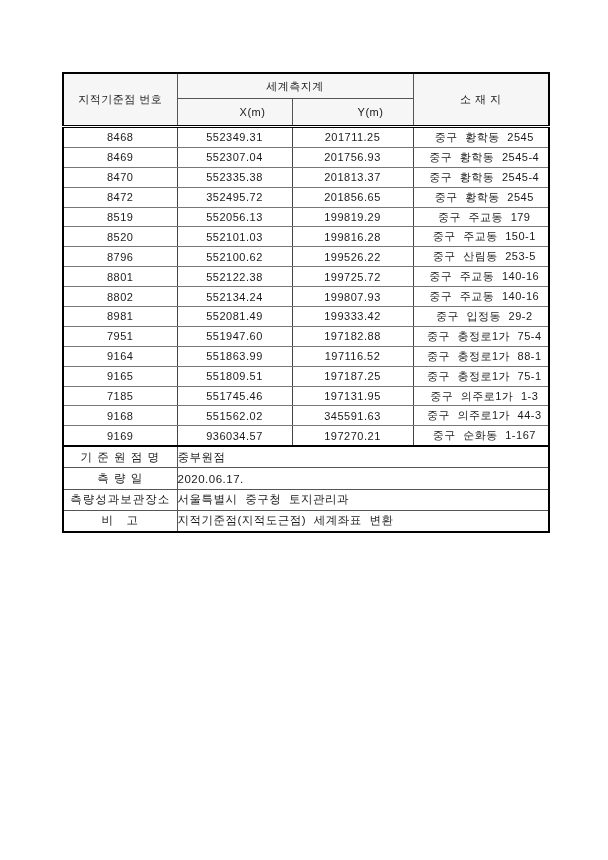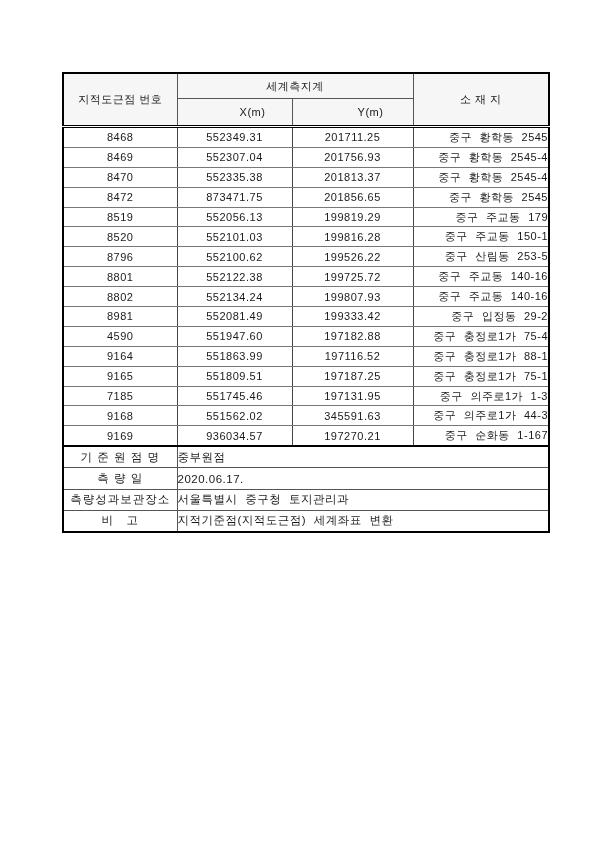--- a/index.html
+++ b/index.html
@@ -46,21 +46,21 @@
     letter-spacing: 1px;
     border: 1px solid #000000;
     margin-left: 20px;
   }
   thead tr.h1 th { height: 24px; }
   thead tr.h2 th { height: 26px; padding-left: 36px; }
   thead th.hdr-bottom { border-bottom: 3px double #000000; }
   
   tbody.data td { height: 18.9px; border-color: #777777; border-left-color:#444; border-right-color:#444; }
   tbody.data td.loc {
-    text-align: right;
+    text-align: center;
     padding-left: 7px;
     word-spacing: 4px;
   }
   
   tbody.info td {
     height: 20.2px;
     font-size: 11.5px;
     border-color: #555555;
   }
   tbody.info tr:first-child td { border-top: 2px solid #000000; }
@@ -90,21 +90,21 @@
 
   <table class="doc-table">
     <colgroup>
       <col style="width:114px">
       <col style="width:115px">
       <col style="width:121px">
       <col style="width:136px">
     </colgroup>
     <thead>
       <tr class="h1">
-        <th rowspan="2" class="hdr-bottom">지적도근점 번호</th>
+        <th rowspan="2" class="hdr-bottom">지적기준점 번호</th>
         <th colspan="2">세계측지계</th>
         <th rowspan="2" class="hdr-bottom">소 재 지</th>
       </tr>
       <tr class="h2">
         <th class="hdr-bottom">X(m)</th>
         <th class="hdr-bottom">Y(m)</th>
       </tr>
     </thead>
     <tbody class="data">
         <tr>
@@ -120,21 +120,21 @@
           <td class="loc">중구 황학동 2545-4</td>
         </tr>
         <tr>
           <td>8470</td>
           <td>552335.38</td>
           <td>201813.37</td>
           <td class="loc">중구 황학동 2545-4</td>
         </tr>
         <tr>
           <td>8472</td>
-          <td>873471.75</td>
+          <td>352495.72</td>
           <td>201856.65</td>
           <td class="loc">중구 황학동 2545</td>
         </tr>
         <tr>
           <td>8519</td>
           <td>552056.13</td>
           <td>199819.29</td>
           <td class="loc">중구 주교동 179</td>
         </tr>
         <tr>
@@ -161,21 +161,21 @@
           <td>199807.93</td>
           <td class="loc">중구 주교동 140-16</td>
         </tr>
         <tr>
           <td>8981</td>
           <td>552081.49</td>
           <td>199333.42</td>
           <td class="loc">중구 입정동 29-2</td>
         </tr>
         <tr>
-          <td>4590</td>
+          <td>7951</td>
           <td>551947.60</td>
           <td>197182.88</td>
           <td class="loc">중구 충정로1가 75-4</td>
         </tr>
         <tr>
           <td>9164</td>
           <td>551863.99</td>
           <td>197116.52</td>
           <td class="loc">중구 충정로1가 88-1</td>
         </tr>

